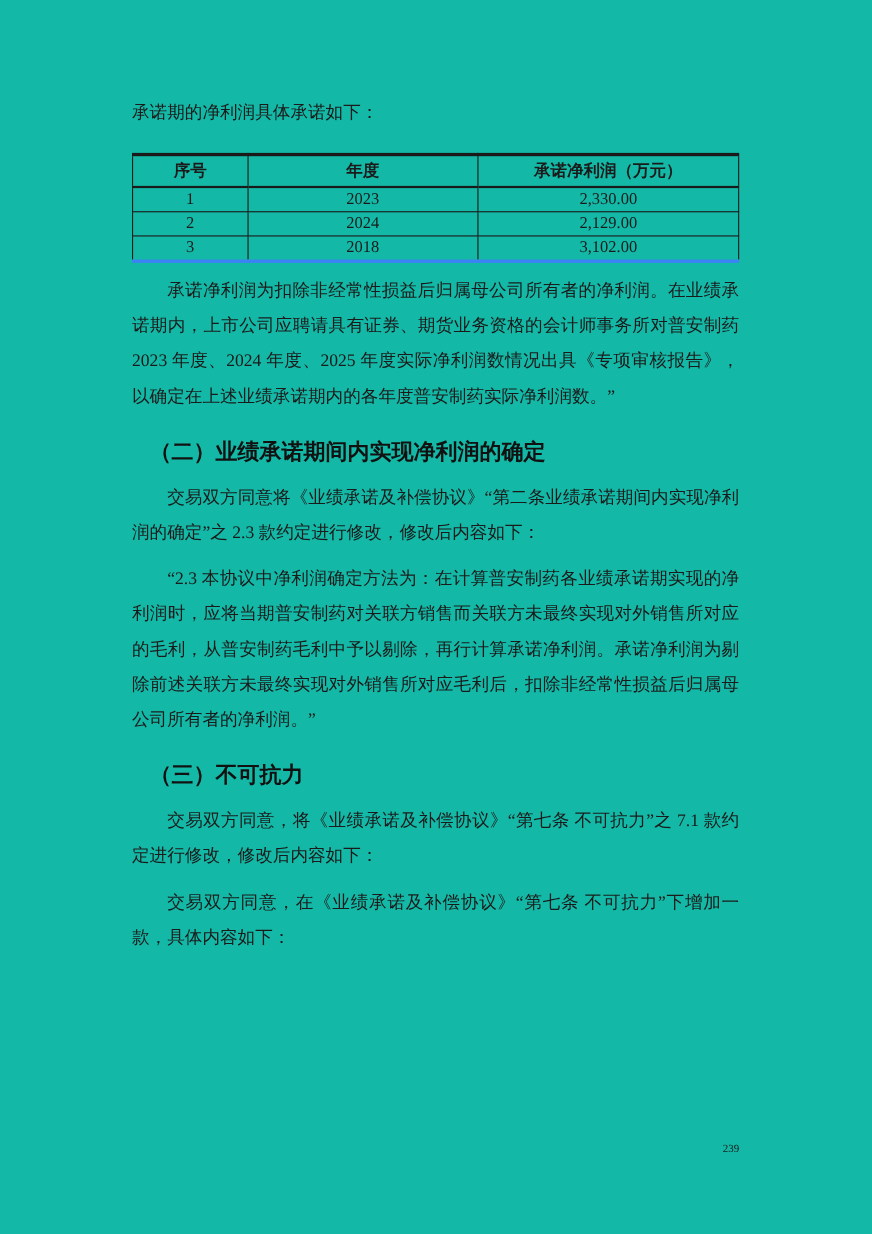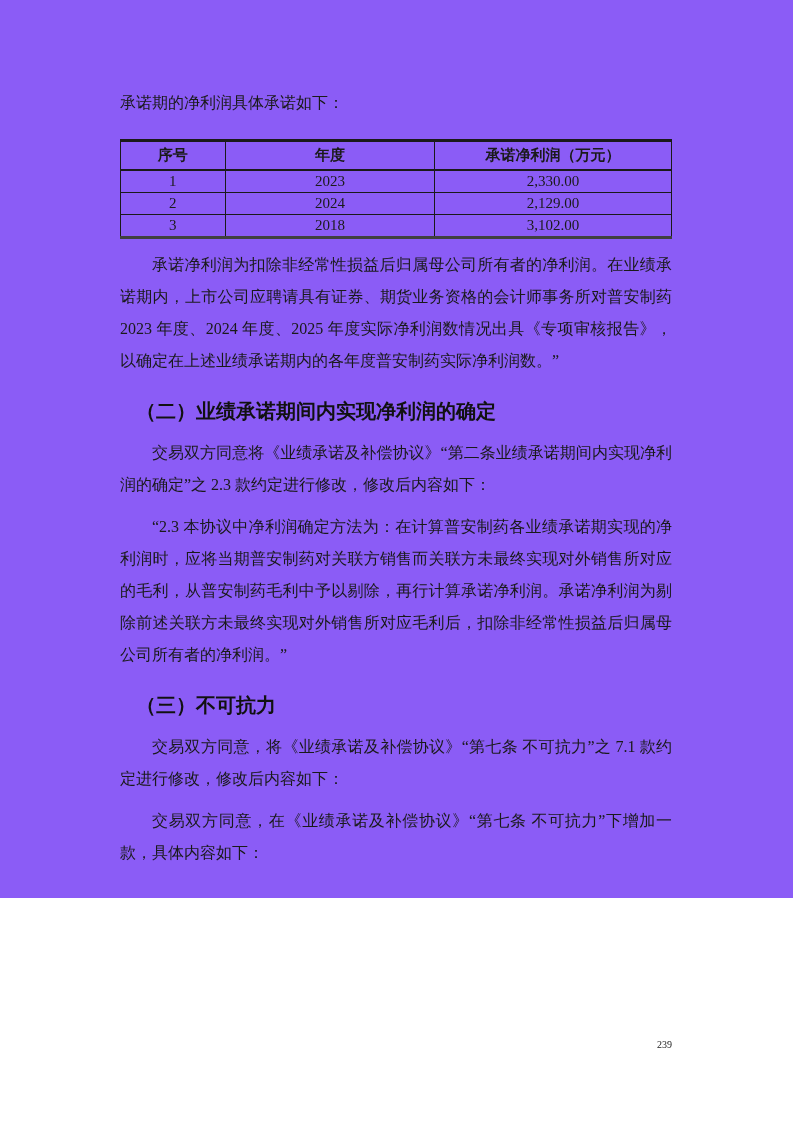--- a/index.html
+++ b/index.html
@@ -5,24 +5,24 @@
   html, body { margin: 0; padding: 0; }
   body {
     width: 793px; height: 1122px;
     background: #ffffff;
     font-family: "Liberation Serif", "DejaVu Serif", serif;
     color: #1a1a1a;
     overflow: hidden;
   }
   .page {
     position: relative;
-    width: 793px; height: 898px;
+    width: 793px; height: 1122px;
     box-sizing: border-box;
     padding: 87px 121px 0 120px;
-    background: #8b5cf6;
+    background: #14b8a6;
   }
   .body-text {
     font-size: 16px;
     line-height: 32px;
     margin: 10px 0;
     text-align: justify;
     text-justify: inter-character;
     word-break: break-all;
     text-indent: 2em;
   }
@@ -38,21 +38,21 @@
     line-height: 28px;
     margin: 20px 0 12px 16px;
     color: #111;
   }
   .mt-lg { margin-top: 12px; }
   table.data-table {
     width: 100%;
     border-collapse: collapse;
     margin: 20px 0 2px 0;
     border-top: 3px solid #1a1a1a;
-    border-bottom: 3px solid #404040;
+    border-bottom: 3px solid #3b82f6;
   }
   table.data-table th, table.data-table td {
     border: 1.5px solid #1a1a1a;
     text-align: center;
     font-size: 15px;
   }
   table.data-table th {
     font-weight: bold;
     padding: 4px 2px;
     border-bottom-width: 2px;

